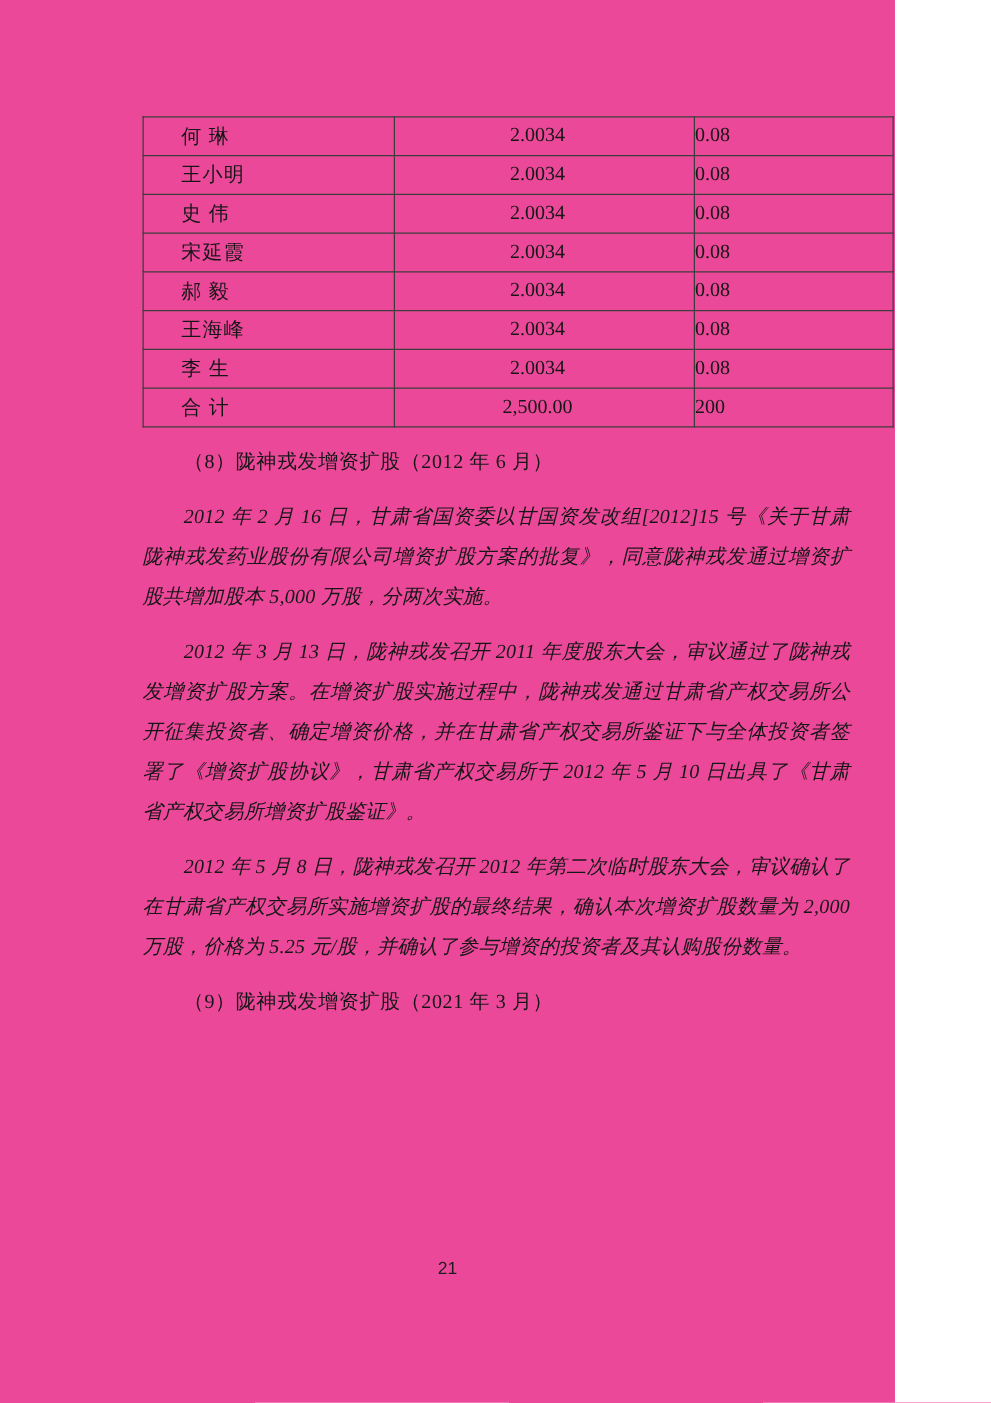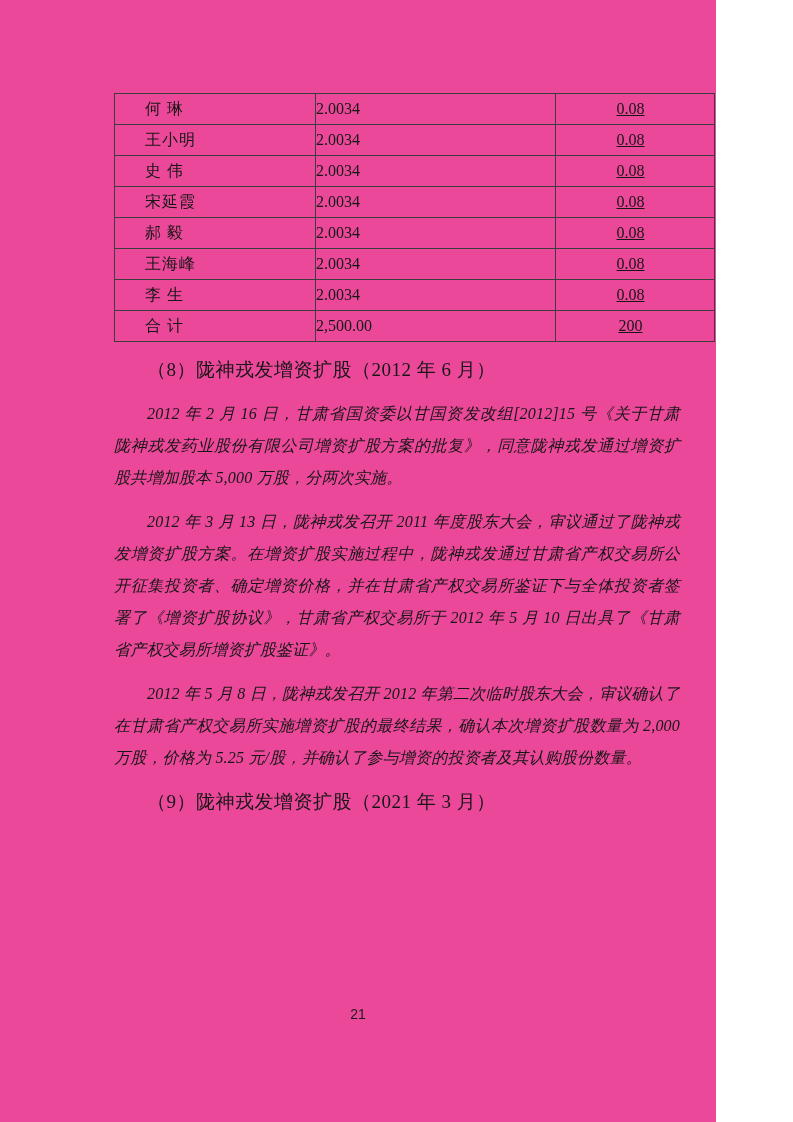--- a/index.html
+++ b/index.html
@@ -38,32 +38,31 @@
     white-space: nowrap;
   }
   .share-table td.col-name {
     width: 170px;
     text-align: left;
     padding-left: 30px;
     letter-spacing: 1px;
   }
   .share-table td.col-amount {
     width: 228px;
-    text-align: left;
+    text-align: center;
     padding-right: 11px;
   }
   .share-table td.col-pct {
     width: 149px;
-    text-align: center;
+    text-align: left;
     padding-right: 9px;
-    text-decoration: underline;
   }
   .heading {
     margin: 12px 0 0 0;
-    font-size: 19px;
+    font-size: 16px;
     line-height: 32px;
     text-indent: 33px;
     letter-spacing: 0.5px;
   }
   .para {
     margin: 12px 0 0 0;
     font-size: 16px;
     line-height: 32px;
     text-indent: 33px;
     text-align: justify;

